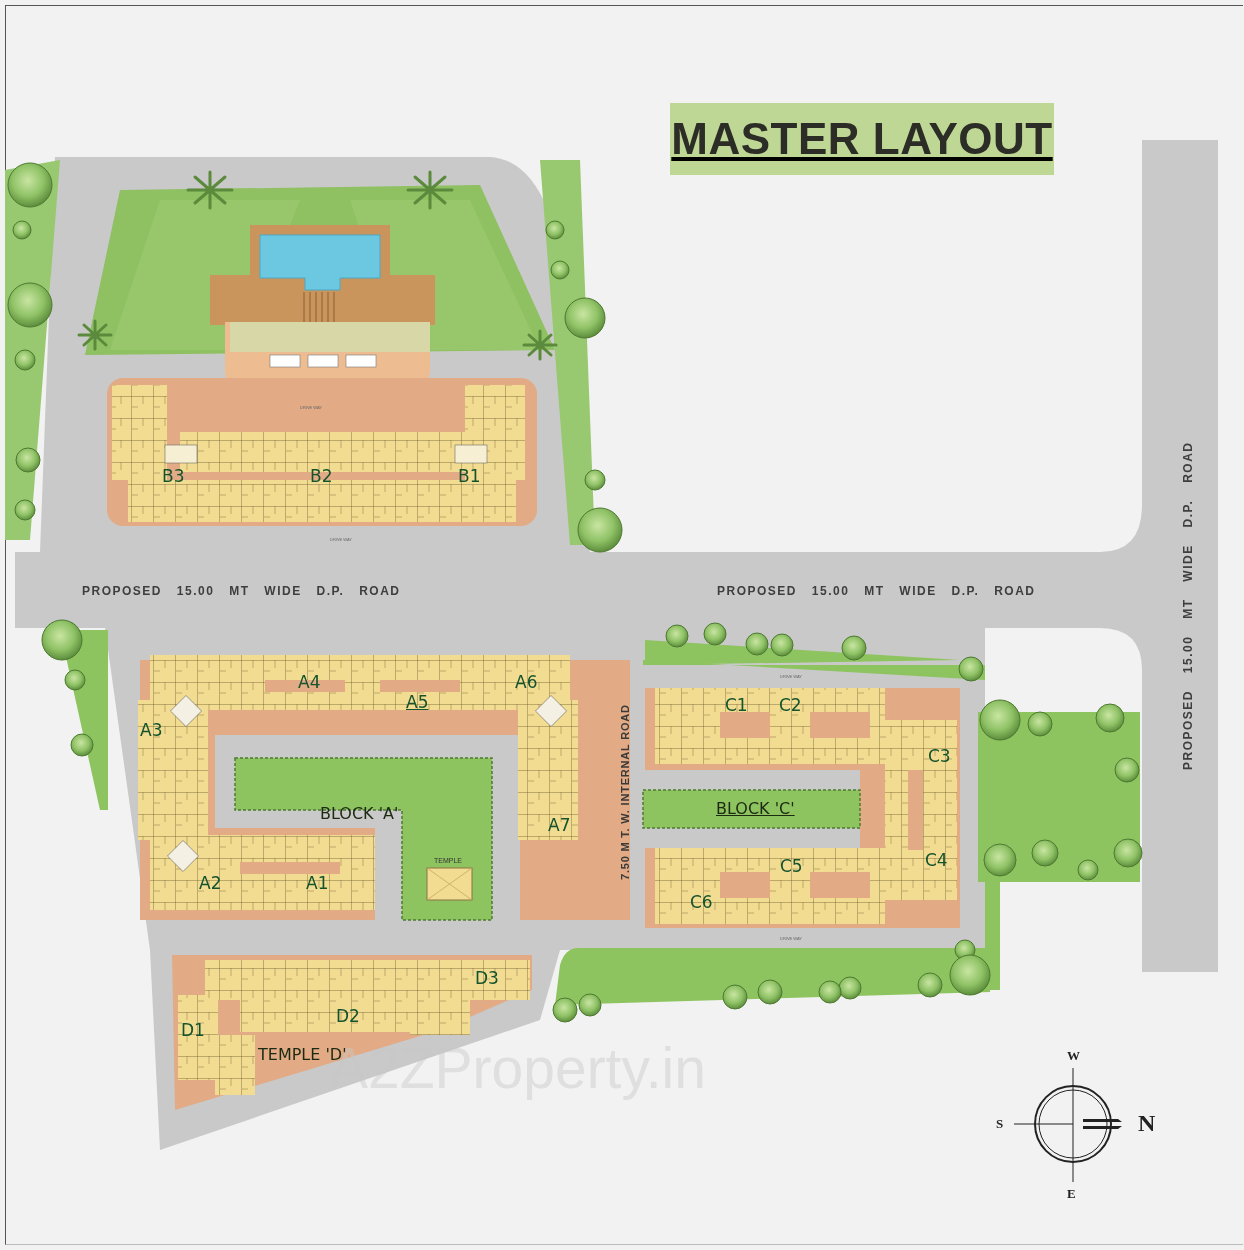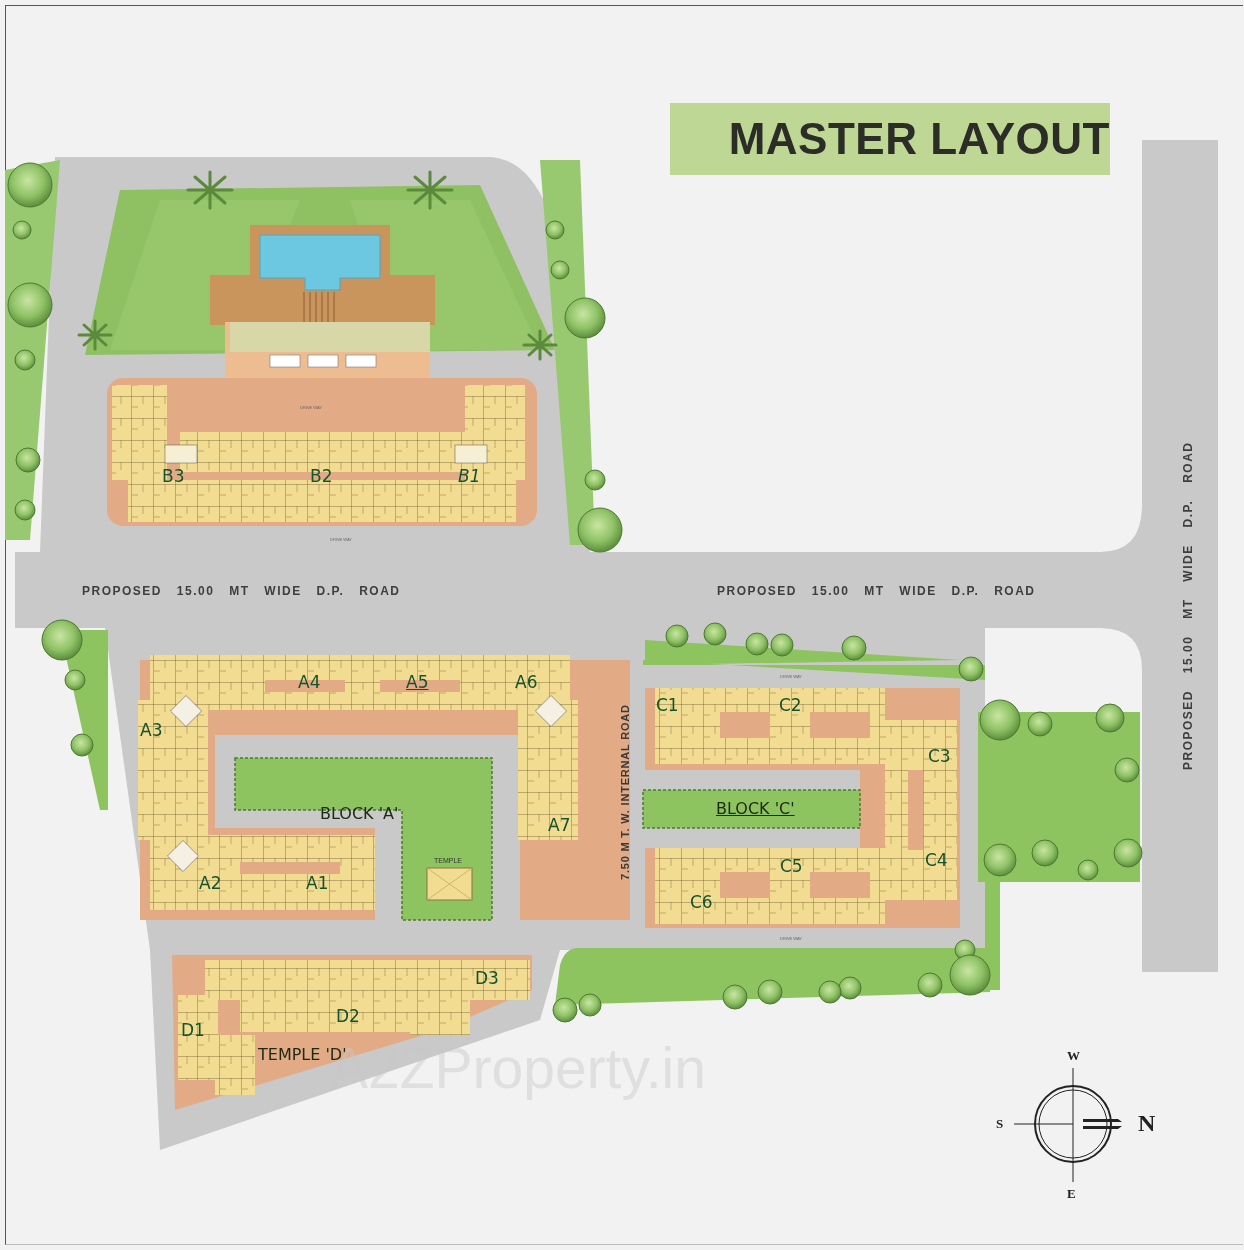--- a/index.html
+++ b/index.html
@@ -1,19 +1,19 @@
 <!DOCTYPE html>
 <html><head>
 <meta charset="utf-8">
 <style>
   html,body{margin:0;padding:0;background:#f2f2f2;}
   body{width:1244px;height:1250px;overflow:hidden;position:relative;font-family:"Liberation Sans",sans-serif;}
   .frame{position:absolute;left:5px;top:5px;width:1238px;height:1240px;border-top:1.5px solid #555;border-left:1.5px solid #555;border-bottom:1.5px solid #bbb;box-sizing:border-box;}
   svg.map{position:absolute;left:0;top:0;}
-  .title-box{position:absolute;left:670px;top:103px;width:440px;height:72px;background:#bfd794;display:flex;align-items:center;justify-content:flex-end;}
+  .title-box{position:absolute;left:670px;top:103px;width:384px;height:72px;background:#bfd794;display:flex;align-items:center;justify-content:center;text-decoration:underline;}
   .title-box span{font-family:"Liberation Sans",sans-serif;font-weight:bold;font-size:44px;color:#2b2d26;letter-spacing:0.5px;}
   .road-label{position:absolute;font-family:"Liberation Sans",sans-serif;font-size:12px;color:#3e3e3e;font-weight:bold;white-space:nowrap;word-spacing:14px;letter-spacing:1.5px;}
   .road-label.v{transform-origin:left top;transform:rotate(-90deg);}
   .int-road{position:absolute;font-size:11px;color:#3a3a3a;font-weight:bold;white-space:nowrap;letter-spacing:0.8px;transform-origin:left top;transform:rotate(-90deg);font-family:"Liberation Sans",sans-serif;}
   .bldg-label{position:absolute;font-family:"DejaVu Sans",sans-serif;font-size:17px;color:#14532d;white-space:nowrap;}
   .block-label{position:absolute;font-family:"DejaVu Sans",sans-serif;font-size:16px;color:#1c2a12;white-space:nowrap;}
   .temple-label{position:absolute;font-size:7px;color:#333;font-family:"Liberation Sans",sans-serif;}
   .driveway{position:absolute;font-size:4px;color:#666;font-family:"Liberation Sans",sans-serif;white-space:nowrap;}
   .compass-letter{position:absolute;font-family:"Liberation Serif",serif;font-weight:bold;color:#222;}
   .watermark{position:absolute;left:330px;top:1035px;font-size:57px;color:rgba(200,200,200,0.45);font-family:"Liberation Sans",sans-serif;}
@@ -219,33 +219,33 @@
   <span>MASTER LAYOUT</span>
 </div>
 
 <div class="road-label" style="left:82px;top:584px;word-spacing:10px;">PROPOSED 15.00 MT WIDE D.P. ROAD</div>
 <div class="road-label" style="left:717px;top:584px;word-spacing:10px;">PROPOSED 15.00 MT WIDE D.P. ROAD</div>
 <div class="road-label v" style="left:1181px;top:770px;word-spacing:12px;">PROPOSED 15.00 MT WIDE D.P. ROAD</div>
 <div class="int-road" style="left:619px;top:880px;">7.50 M T. W. INTERNAL ROAD</div>
 
 <div class="bldg-label" style="left:162px;top:466px;">B3</div>
 <div class="bldg-label" style="left:310px;top:466px;">B2</div>
-<div class="bldg-label" style="left:458px;top:466px;font-style:italic;">B1</div>
+<div class="bldg-label" style="left:458px;top:466px;">B1</div>
 
 <div class="bldg-label" style="left:298px;top:672px;">A4</div>
-<div class="bldg-label" style="left:406px;top:672px;text-decoration:underline;">A5</div>
+<div class="bldg-label" style="left:406px;top:692px;text-decoration:underline;">A5</div>
 <div class="bldg-label" style="left:515px;top:672px;">A6</div>
 <div class="bldg-label" style="left:140px;top:720px;">A3</div>
 <div class="bldg-label" style="left:548px;top:815px;">A7</div>
 <div class="bldg-label" style="left:199px;top:873px;">A2</div>
 <div class="bldg-label" style="left:306px;top:873px;">A1</div>
 <div class="block-label" style="left:320px;top:772px;margin-top:32px;">BLOCK 'A'</div>
 <div class="temple-label" style="left:434px;top:857px;">TEMPLE</div>
 
-<div class="bldg-label" style="left:656px;top:695px;text-align:center;">C1</div>
+<div class="bldg-label" style="left:725px;top:695px;text-align:center;">C1</div>
 <div class="bldg-label" style="left:779px;top:695px;">C2</div>
 <div class="bldg-label" style="left:928px;top:746px;text-align:center;">C3</div>
 <div class="bldg-label" style="left:925px;top:850px;">C4</div>
 <div class="bldg-label" style="left:780px;top:856px;">C5</div>
 <div class="bldg-label" style="left:690px;top:856px;margin-top:36px;">C6</div>
 <div class="block-label" style="left:716px;top:799px;text-decoration:underline;">BLOCK 'C'</div>
 
 <div class="bldg-label" style="left:181px;top:1020px;">D1</div>
 <div class="bldg-label" style="left:336px;top:1006px;">D2</div>
 <div class="bldg-label" style="left:475px;top:968px;">D3</div>

